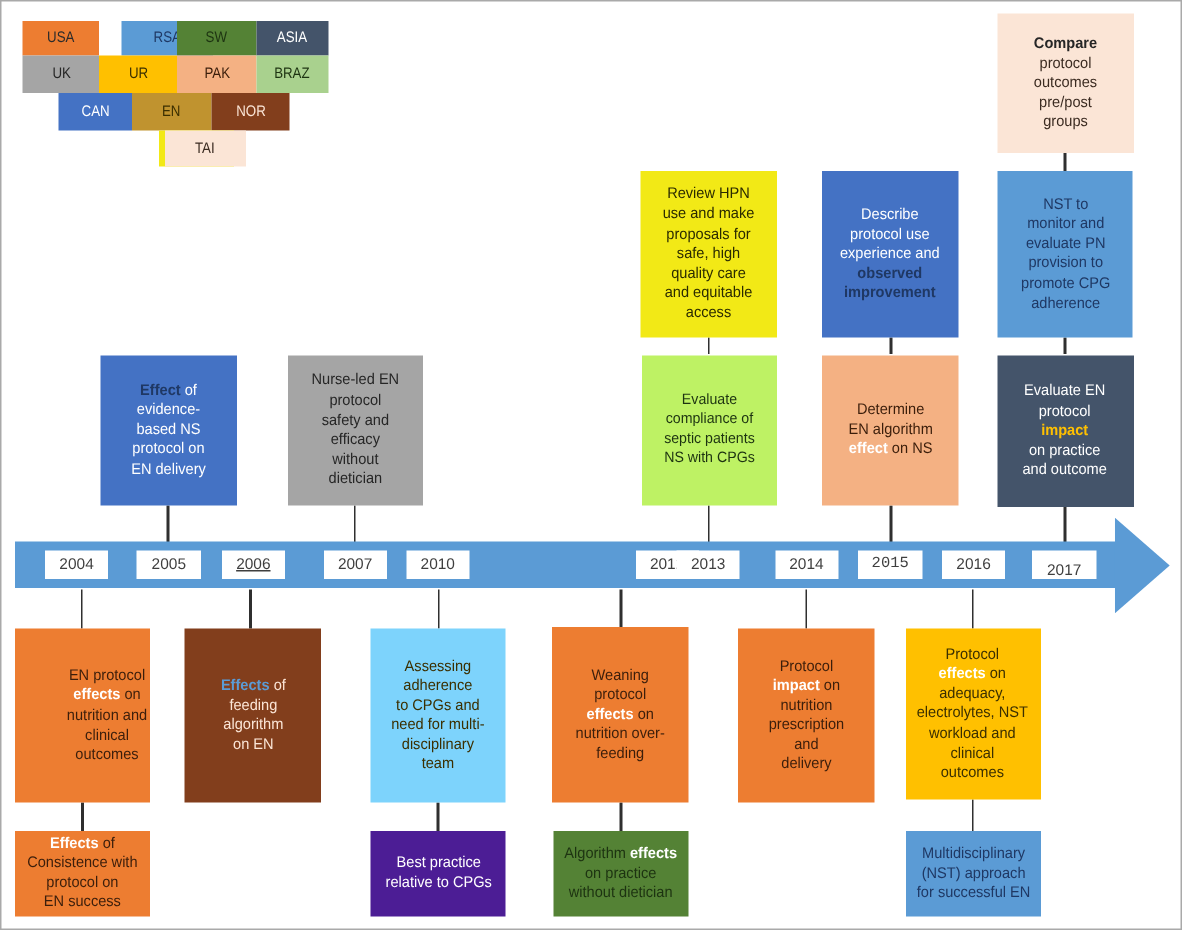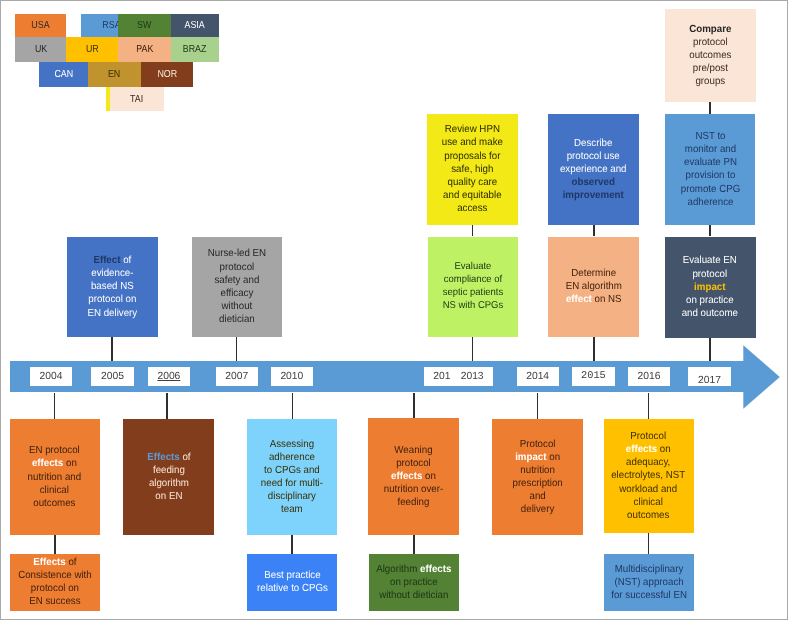--- a/index.html
+++ b/index.html
@@ -203,21 +203,21 @@
         <span>2015</span>
       </div>
       <div class="yearbox" style="left: 626.9px; top: 366px; width: 42.3px; height: 18.5px;">
         <span>2016</span>
       </div>
       <div class="yearbox" style="left: 687.3px; top: 366px; width: 42.3px; height: 18.5px; align-items: flex-end;">
         <span>2017</span>
       </div>
     </div>
   <div id="below">
-      <div class="box" style="left: 8.6px; top: 418.1px; width: 90.4px; height: 116.3px; background: rgb(237, 125, 49); color: rgb(59, 30, 11); font-size: 10.3px;">
+      <div class="box" style="left: 8.6px; top: 418.1px; width: 90.4px; height: 116.3px; background: rgb(237, 125, 49); color: rgb(59, 30, 11); font-size: 10.3px; justify-content: flex-end;">
         <div class="txt">
           <div><span>EN protocol</span></div>
           <div><span class="bld" style="color: rgb(255, 255, 255);">effects</span><span> on</span></div>
           <div><span>nutrition and</span></div>
           <div><span>clinical</span></div>
           <div><span>outcomes</span></div>
         </div>
       </div>
       <div class="box" style="left: 122.4px; top: 417.6px; width: 90.4px; height: 116.5px; background: rgb(130, 62, 28); color: rgb(251, 229, 214); font-size: 10.3px;">
         <div class="txt">
@@ -268,21 +268,21 @@
         </div>
       </div>
       <div class="box" style="left: 8.7px; top: 552.7px; width: 90.7px; height: 57.2px; background: rgb(237, 125, 49); color: rgb(59, 30, 11); font-size: 10.3px;">
         <div class="txt">
           <div><span class="bld" style="color: rgb(255, 255, 255);">Effects</span><span> of</span></div>
           <div><span>Consistence with</span></div>
           <div><span>protocol on</span></div>
           <div><span>EN success</span></div>
         </div>
       </div>
-      <div class="box" style="left: 246px; top: 552.7px; width: 90.3px; height: 57.5px; background: #3b82f6; color: rgb(255, 255, 255); font-size: 10.3px;">
+      <div class="box" style="left: 246px; top: 552.7px; width: 90.3px; height: 57.5px; background: #4c1d95; color: rgb(255, 255, 255); font-size: 10.3px;">
         <div class="txt">
           <div><span>Best practice</span></div>
           <div><span>relative to CPGs</span></div>
         </div>
       </div>
       <div class="box" style="left: 367.7px; top: 553.1px; width: 90.2px; height: 56.6px; background: rgb(84, 130, 53); color: rgb(29, 51, 17); font-size: 10.3px;">
         <div class="txt">
           <div><span>Algorithm </span><span class="bld" style="color: rgb(255, 255, 255);">effects</span></div>
           <div><span>on practice</span></div>
           <div><span>without dietician</span></div>

